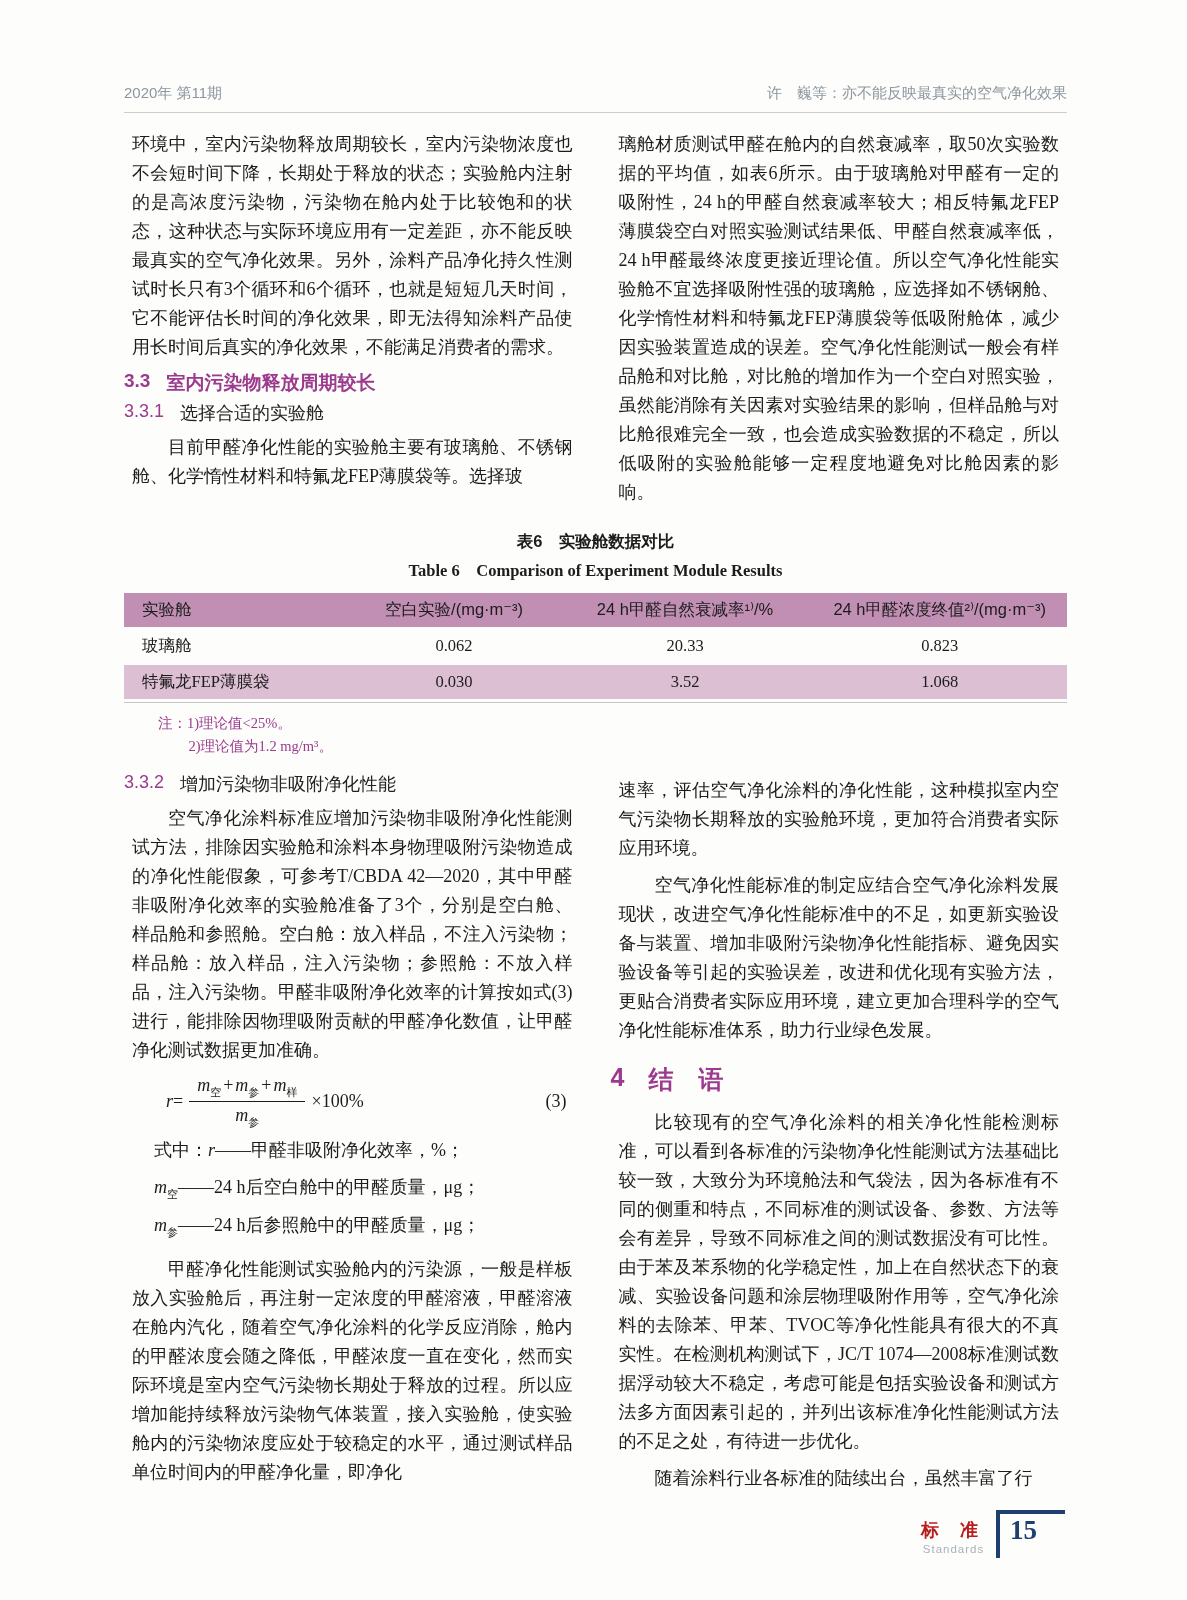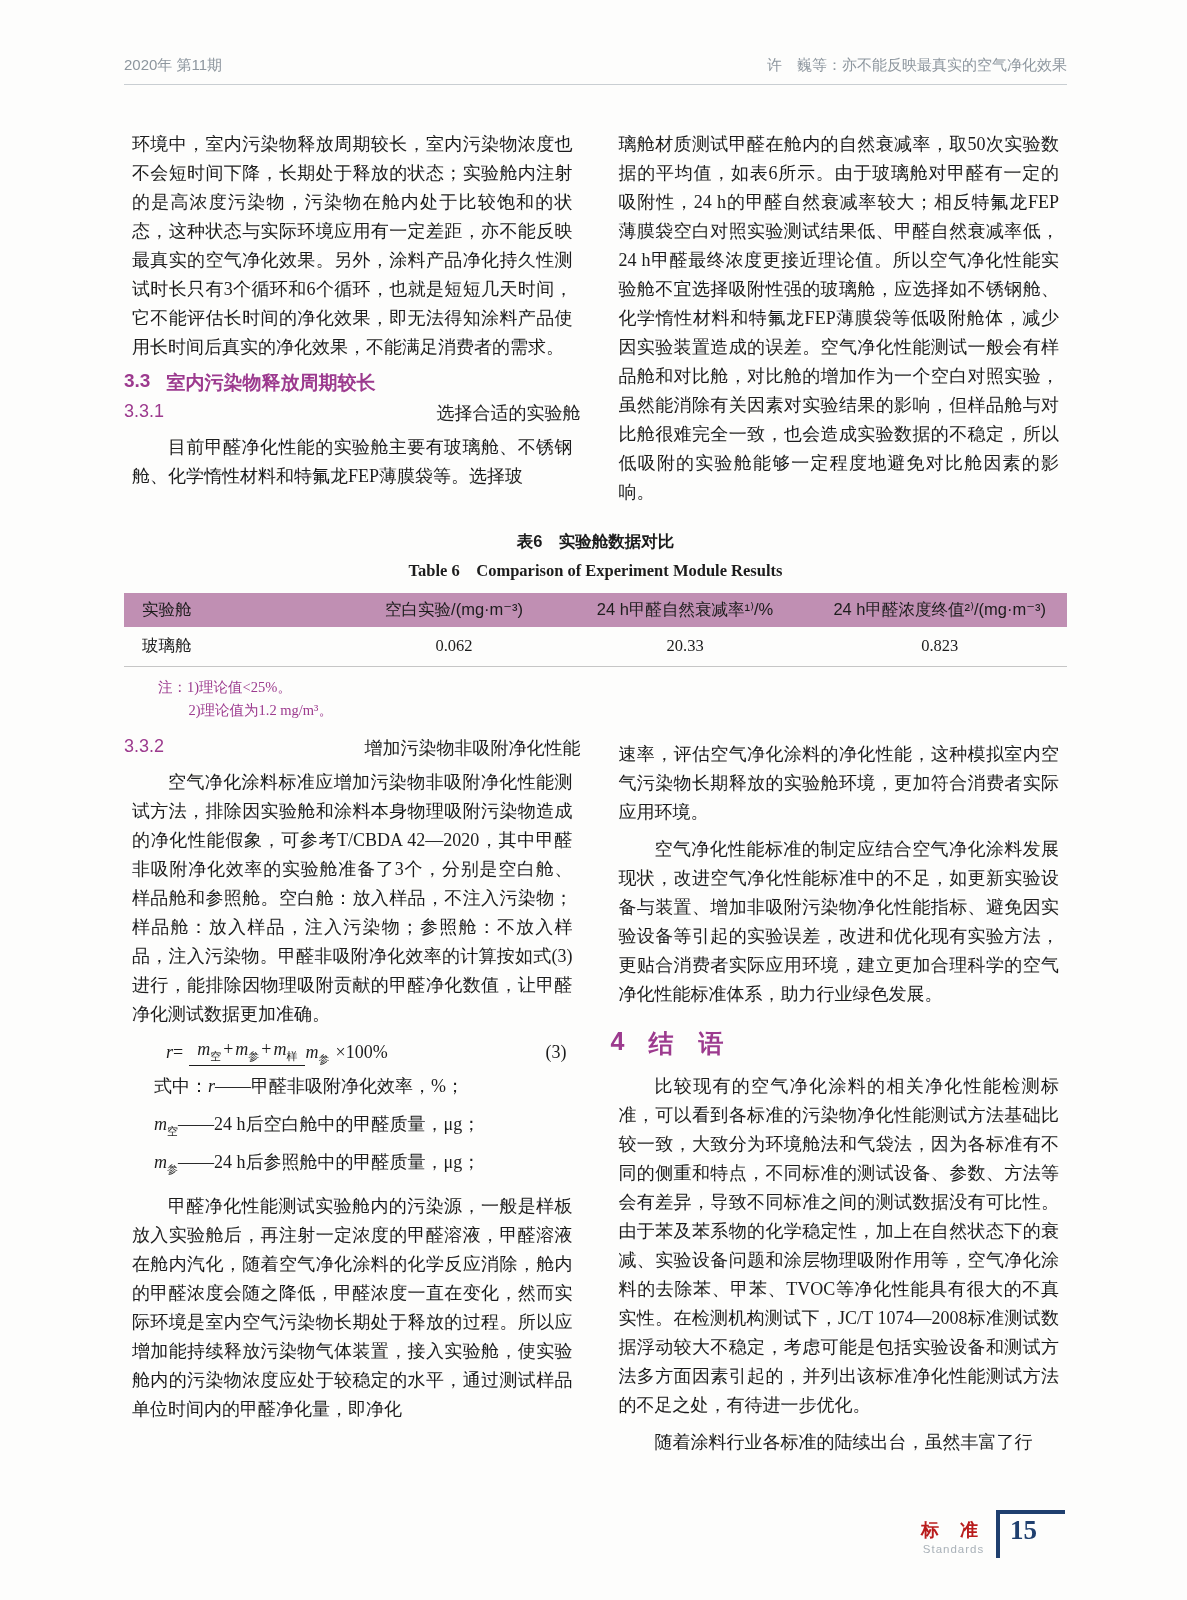--- a/index.html
+++ b/index.html
@@ -10,21 +10,21 @@
     height: 1600px;
     background: #fdfdfc;
     overflow: hidden;
     font-family: "Liberation Serif", "DejaVu Serif", serif;
     color: #1c1c1c;
   }
 
   
   .page-header {
     position: absolute;
-    top: 56px; left: 124px; right: 120px;
+    top: 84px; left: 124px; right: 120px;
     display: flex;
     justify-content: space-between;
     align-items: flex-end;
     font-family: "Liberation Sans", "DejaVu Sans", sans-serif;
     font-size: 15px;
     color: #8d969e;
     padding-bottom: 9px;
     border-bottom: 1px solid #c9ced2;
   }
 
@@ -49,21 +49,21 @@
     display: flex; gap: 16px;
     margin: 7px 0 5px;
     font-family: "Liberation Sans", "DejaVu Sans", sans-serif;
     font-size: 19px; font-weight: bold;
     color: #9c3a8e;
   }
   .sec3 {
     display: flex; gap: 16px;
     margin: 4px 0 4px;
     font-family: "Liberation Sans", "DejaVu Sans", sans-serif;
-    font-size: 18px; font-weight: normal; justify-content: space-between;
+    font-size: 18px; font-weight: normal;
   }
   .sec3 .secnum { color: #9c3a8e; }
   .sec3 .sectitle { color: #222; }
 
   
   .table-block { margin: 16px 0 10px; }
   .tcaption-zh {
     text-align: center;
     font-family: "Liberation Sans", "DejaVu Sans", sans-serif;
     font-weight: bold; font-size: 16.5px;
@@ -114,21 +114,21 @@
     display: flex;
     align-items: center;
     margin: 9px 0 5px;
     padding-left: 42px;
     font-size: 18px;
   }
   .formula i { font-family: "Liberation Serif", "DejaVu Serif", serif; }
   .formula sub { font-size: 11px; font-style: normal; }
   .frac {
     display: inline-flex;
-    flex-direction: row;
+    flex-direction: column;
     align-items: center;
     margin: 0 6px;
     line-height: 1.25;
   }
   .frac .fnum { padding: 0 8px 2px; border-bottom: 1.5px solid #1c1c1c; }
   .frac .fden { padding-top: 2px; }
   .frac .op { padding: 0 2px; }
   .f-no { margin-left: auto; padding-right: 14px; }
 
   p.def {
@@ -225,20 +225,26 @@
             <th class="c4">24 h甲醛浓度终值²⁾/(mg·m⁻³)</th>
           </tr>
         </thead>
         <tbody>
           <tr>
             <td class="c1">玻璃舱</td>
             <td class="c2">0.062</td>
             <td class="c3">20.33</td>
             <td class="c4">0.823</td>
           </tr>
+          <tr class="alt">
+            <td class="c1">特氟龙FEP薄膜袋</td>
+            <td class="c2">0.030</td>
+            <td class="c3">3.52</td>
+            <td class="c4">1.068</td>
+          </tr>
         </tbody>
       </table>
       <div class="table-rule"></div>
       <div class="notes">
         <div>注：1)理论值&lt;25%。</div>
         <div class="note2">2)理论值为1.2 mg/m³。</div>
       </div>
     </div>
 
     <div class="two-col">

